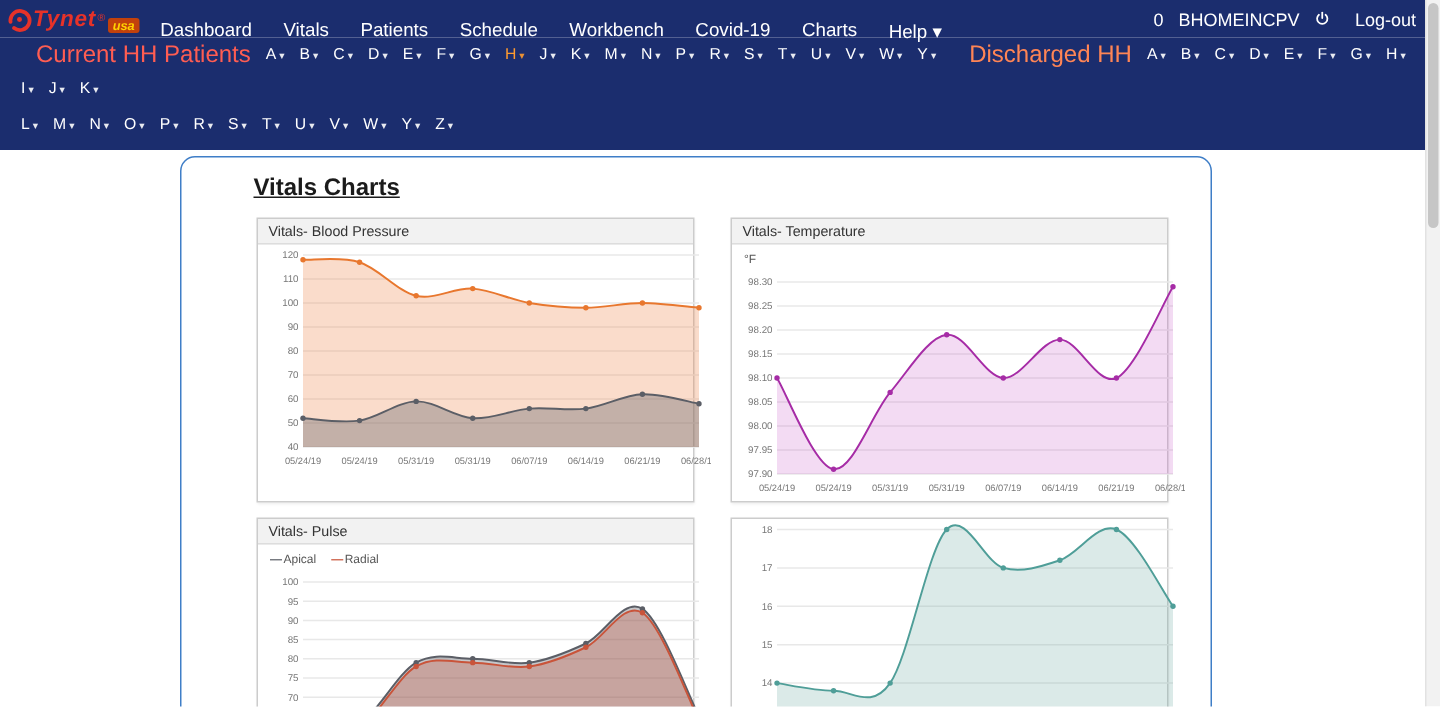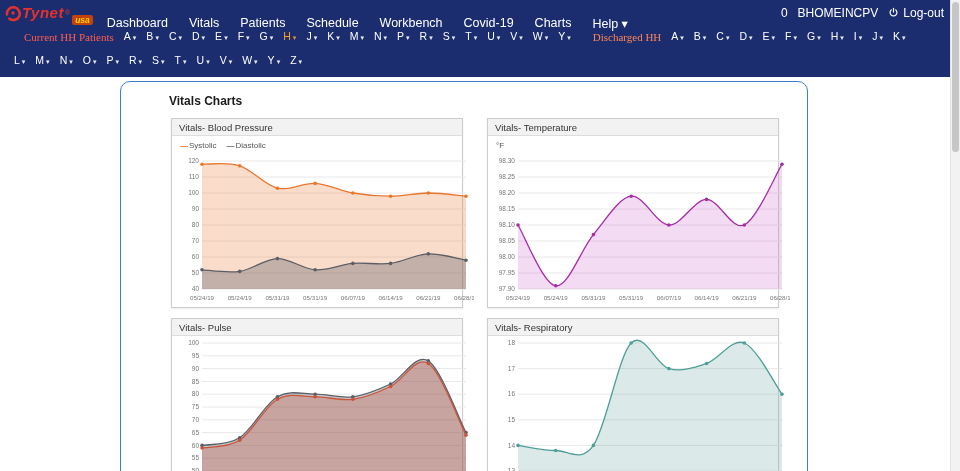--- a/index.html
+++ b/index.html
@@ -4,54 +4,54 @@
 <style>
   * { box-sizing: border-box; }
   html,body { margin:0; padding:0; }
   body {
     width:960px; height:471px; overflow:hidden; position:relative;
     background:#ffffff; font-family:"Liberation Sans", sans-serif;
   }
 
   
   .topbar {
-    background:#1b2d6e; height:25px; display:flex; 
+    background:#1b2d6e; height:25px; display:flex; align-items:center;
     padding:0 16px 0 4px; color:#fff;
   }
   .logo { display:flex; align-items:center; margin-right:14px; cursor:pointer; }
   .logo-word { color:#e63229; font-weight:bold; font-style:italic; font-size:15px; letter-spacing:.5px; }
   .logo-reg  { color:#e63229; font-size:7px; vertical-align:super; margin-left:1px; }
   .logo-usa  { background:#c2410c; color:#ffd200; font-size:8.5px; font-weight:bold; font-style:italic;
                padding:0 3px; border-radius:2px; margin-left:2px; align-self:flex-end; }
   .nav-items { display:flex; gap:21px; font-size:12.5px;margin-top:16px; }
   .nav-item  { cursor:pointer; white-space:nowrap; }
   .nav-right { margin-left:auto; display:flex; align-items:center; gap:10px; font-size:12px; }
-  .logout    { display:flex; align-items:center; gap:4px; cursor:pointer; }
+  .logout    { display:flex; align-items:center; gap:16px; cursor:pointer; }
 
   
   .lettersbar {
     background:#1b2d6e; padding:1px 12px 5px 14px;
     display:flex; flex-wrap:wrap; align-items:center; row-gap:1px;
   }
-  .bar-label { font-size:11px; white-space:nowrap;font-family:Liberation Serif, serif; }
+  .bar-label { font-size:16px; white-space:nowrap; }
   .current-label    { color:#ff5d52; margin:0 10px; }
   .discharged-label { color:#ff8555; margin:0 10px 0 12px; }
   .letter { color:#fff; font-size:10.5px; margin-right:10px; line-height:21px;
             cursor:pointer; white-space:nowrap; }
   .letter .caret { font-size:7px; margin-left:2px; opacity:.9; }
   .letter.active { color:#ff9b2f; }
   .break { flex-basis:100%; height:0; }
 
   
   .content { position:relative; }
   .outer-panel {
     margin:4px 0 0 120px; width:688px; height:560px;
     border:1px solid #3f7ec7; border-radius:10px; background:#fff;
   }
-  .panel-title { margin:12px 0 0 48px; font-size:12px; font-weight:bold; color:#1b1b1b; }
+  .panel-title { margin:12px 0 0 48px; font-size:16px; font-weight:bold; color:#1b1b1b;text-decoration:underline; }
   .charts-grid { margin:10px 0 0 50px; display:grid; grid-template-columns:306px 306px; gap:10px; }
   .chart-panel {
     width:292px; height:190px; border:1px solid #cccccc; background:#fff;
     box-shadow:0 1px 2px rgba(0,0,0,.08);
   }
   .chart-header {
     height:17px; background:#f2f2f2; border-bottom:1px solid #dddddd;
     font-size:9.5px; color:#333; padding:3px 7px 0;
   }
   .chart-sub { height:18px; padding:5px 0 0 8px; font-size:8px; color:#555; }
@@ -109,21 +109,20 @@
   <span style="display:contents" id="discharged-letters"><span class="letter">A<span class="caret">▾</span></span><span class="letter">B<span class="caret">▾</span></span><span class="letter">C<span class="caret">▾</span></span><span class="letter">D<span class="caret">▾</span></span><span class="letter">E<span class="caret">▾</span></span><span class="letter">F<span class="caret">▾</span></span><span class="letter">G<span class="caret">▾</span></span><span class="letter">H<span class="caret">▾</span></span><span class="letter">I<span class="caret">▾</span></span><span class="letter">J<span class="caret">▾</span></span><span class="letter">K<span class="caret">▾</span></span><span class="break"></span><span class="letter">L<span class="caret">▾</span></span><span class="letter">M<span class="caret">▾</span></span><span class="letter">N<span class="caret">▾</span></span><span class="letter">O<span class="caret">▾</span></span><span class="letter">P<span class="caret">▾</span></span><span class="letter">R<span class="caret">▾</span></span><span class="letter">S<span class="caret">▾</span></span><span class="letter">T<span class="caret">▾</span></span><span class="letter">U<span class="caret">▾</span></span><span class="letter">V<span class="caret">▾</span></span><span class="letter">W<span class="caret">▾</span></span><span class="letter">Y<span class="caret">▾</span></span><span class="letter">Z<span class="caret">▾</span></span></span>
 </div>
 
 <div class="content">
   <div class="outer-panel">
     <div class="panel-title">Vitals Charts</div>
     <div class="charts-grid">
 
       <div class="chart-panel">
         <div class="chart-header">Vitals- Blood Pressure</div>
-        <div class="chart-sub"><span class="legend-item"><span class="legend-dash" style="color:#e8772e">—</span>Systolic</span><span class="legend-item"><span class="legend-dash" style="color:#5b5e66">—</span>Diastolic</span></div>
         <svg class="chart-svg" width="302" height="148">
             <line x1="30" y1="133" x2="294" y2="133" stroke="#e8e8e8" stroke-width="1"></line>
             <text x="27" y="135.2" text-anchor="end" font-size="6.5" fill="#777">40</text>
             <line x1="30" y1="117" x2="294" y2="117" stroke="#e8e8e8" stroke-width="1"></line>
             <text x="27" y="119.2" text-anchor="end" font-size="6.5" fill="#777">50</text>
             <line x1="30" y1="101" x2="294" y2="101" stroke="#e8e8e8" stroke-width="1"></line>
             <text x="27" y="103.2" text-anchor="end" font-size="6.5" fill="#777">60</text>
             <line x1="30" y1="85" x2="294" y2="85" stroke="#e8e8e8" stroke-width="1"></line>
             <text x="27" y="87.2" text-anchor="end" font-size="6.5" fill="#777">70</text>
             <line x1="30" y1="69" x2="294" y2="69" stroke="#e8e8e8" stroke-width="1"></line>
@@ -205,20 +204,21 @@
             <circle cx="143.14285714285714" cy="40.20000000000057" r="1.8" fill="#a62ca6"></circle>
             <circle cx="180.85714285714286" cy="69.00000000000227" r="1.8" fill="#a62ca6"></circle>
             <circle cx="218.57142857142858" cy="43.39999999999773" r="1.8" fill="#a62ca6"></circle>
             <circle cx="256.2857142857143" cy="69.00000000000227" r="1.8" fill="#a62ca6"></circle>
             <circle cx="294" cy="8.19999999999716" r="1.8" fill="#a62ca6"></circle>
           </svg>
       </div>
 
       <div class="chart-panel">
         <div class="chart-header">Vitals- Pulse</div>
+        <div class="chart-sub"><span class="legend-item"><span class="legend-dash" style="color:#5b5e66">—</span>Apical</span><span class="legend-item"><span class="legend-dash" style="color:#c9543a">—</span>Radial</span></div>
         <svg class="chart-svg" width="302" height="148">
             <line x1="30" y1="133" x2="294" y2="133" stroke="#e8e8e8" stroke-width="1"></line>
             <text x="27" y="135.2" text-anchor="end" font-size="6.5" fill="#777">50</text>
             <line x1="30" y1="120.2" x2="294" y2="120.2" stroke="#e8e8e8" stroke-width="1"></line>
             <text x="27" y="122.4" text-anchor="end" font-size="6.5" fill="#777">55</text>
             <line x1="30" y1="107.4" x2="294" y2="107.4" stroke="#e8e8e8" stroke-width="1"></line>
             <text x="27" y="109.60000000000001" text-anchor="end" font-size="6.5" fill="#777">60</text>
             <line x1="30" y1="94.6" x2="294" y2="94.6" stroke="#e8e8e8" stroke-width="1"></line>
             <text x="27" y="96.8" text-anchor="end" font-size="6.5" fill="#777">65</text>
             <line x1="30" y1="81.8" x2="294" y2="81.8" stroke="#e8e8e8" stroke-width="1"></line>
@@ -260,21 +260,20 @@
             <circle cx="105.42857142857143" cy="61.31999999999999" r="1.8" fill="#c9543a"></circle>
             <circle cx="143.14285714285714" cy="58.760000000000005" r="1.8" fill="#c9543a"></circle>
             <circle cx="180.85714285714286" cy="61.31999999999999" r="1.8" fill="#c9543a"></circle>
             <circle cx="218.57142857142858" cy="48.519999999999996" r="1.8" fill="#c9543a"></circle>
             <circle cx="256.2857142857143" cy="25.480000000000004" r="1.8" fill="#c9543a"></circle>
             <circle cx="294" cy="97.16" r="1.8" fill="#c9543a"></circle>
           </svg>
       </div>
 
       <div class="chart-panel">
-        <div class="chart-header">Vitals- Respiratory</div>
         <svg class="chart-svg" width="302" height="148">
             <line x1="30" y1="133" x2="294" y2="133" stroke="#e8e8e8" stroke-width="1"></line>
             <text x="27" y="135.2" text-anchor="end" font-size="6.5" fill="#777">13</text>
             <line x1="30" y1="107.4" x2="294" y2="107.4" stroke="#e8e8e8" stroke-width="1"></line>
             <text x="27" y="109.60000000000001" text-anchor="end" font-size="6.5" fill="#777">14</text>
             <line x1="30" y1="81.8" x2="294" y2="81.8" stroke="#e8e8e8" stroke-width="1"></line>
             <text x="27" y="84" text-anchor="end" font-size="6.5" fill="#777">15</text>
             <line x1="30" y1="56.2" x2="294" y2="56.2" stroke="#e8e8e8" stroke-width="1"></line>
             <text x="27" y="58.400000000000006" text-anchor="end" font-size="6.5" fill="#777">16</text>
             <line x1="30" y1="30.599999999999994" x2="294" y2="30.599999999999994" stroke="#e8e8e8" stroke-width="1"></line>

